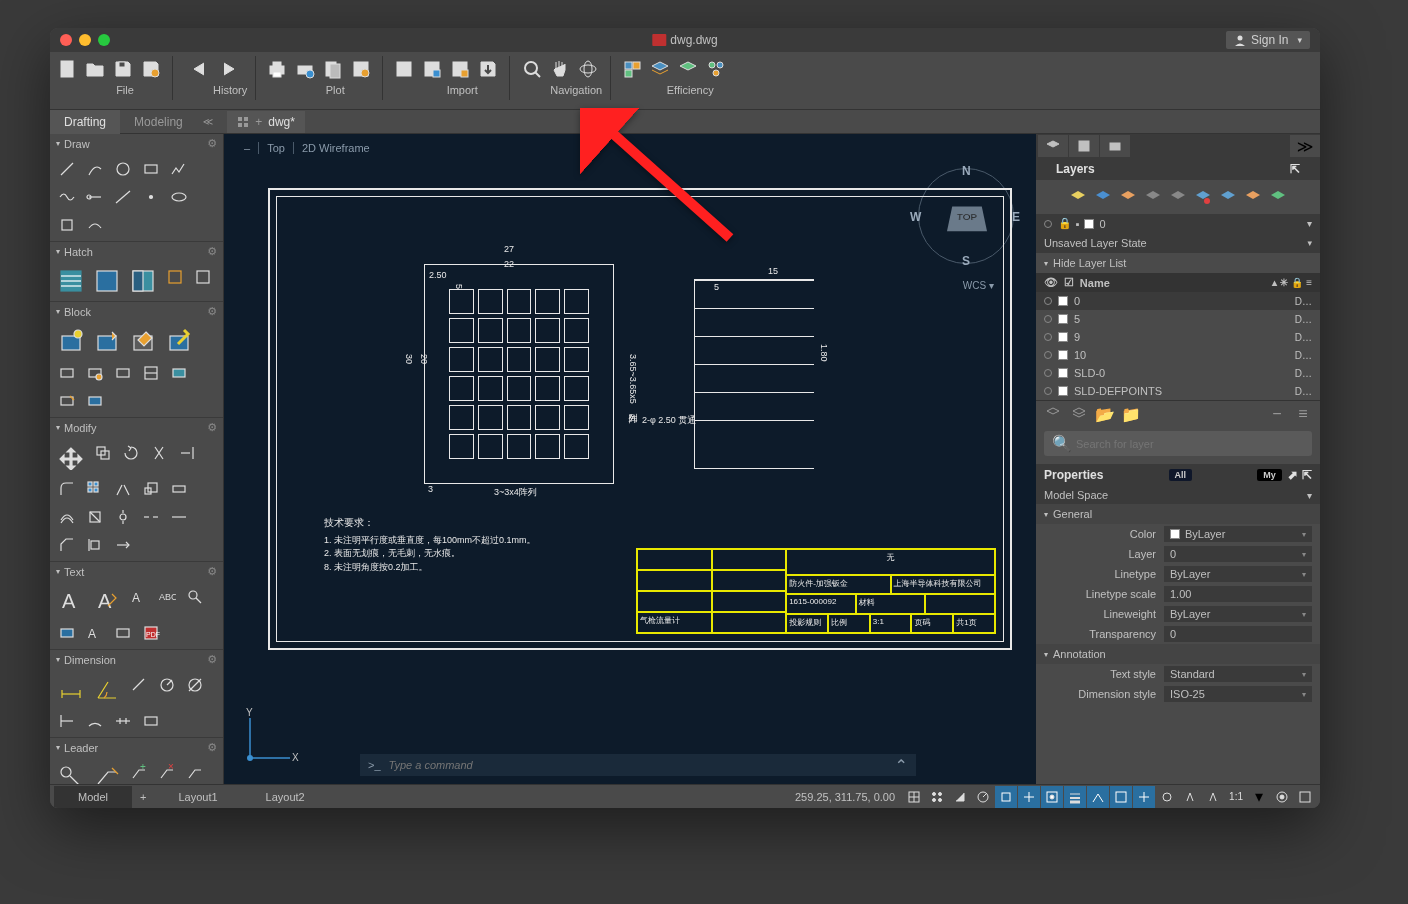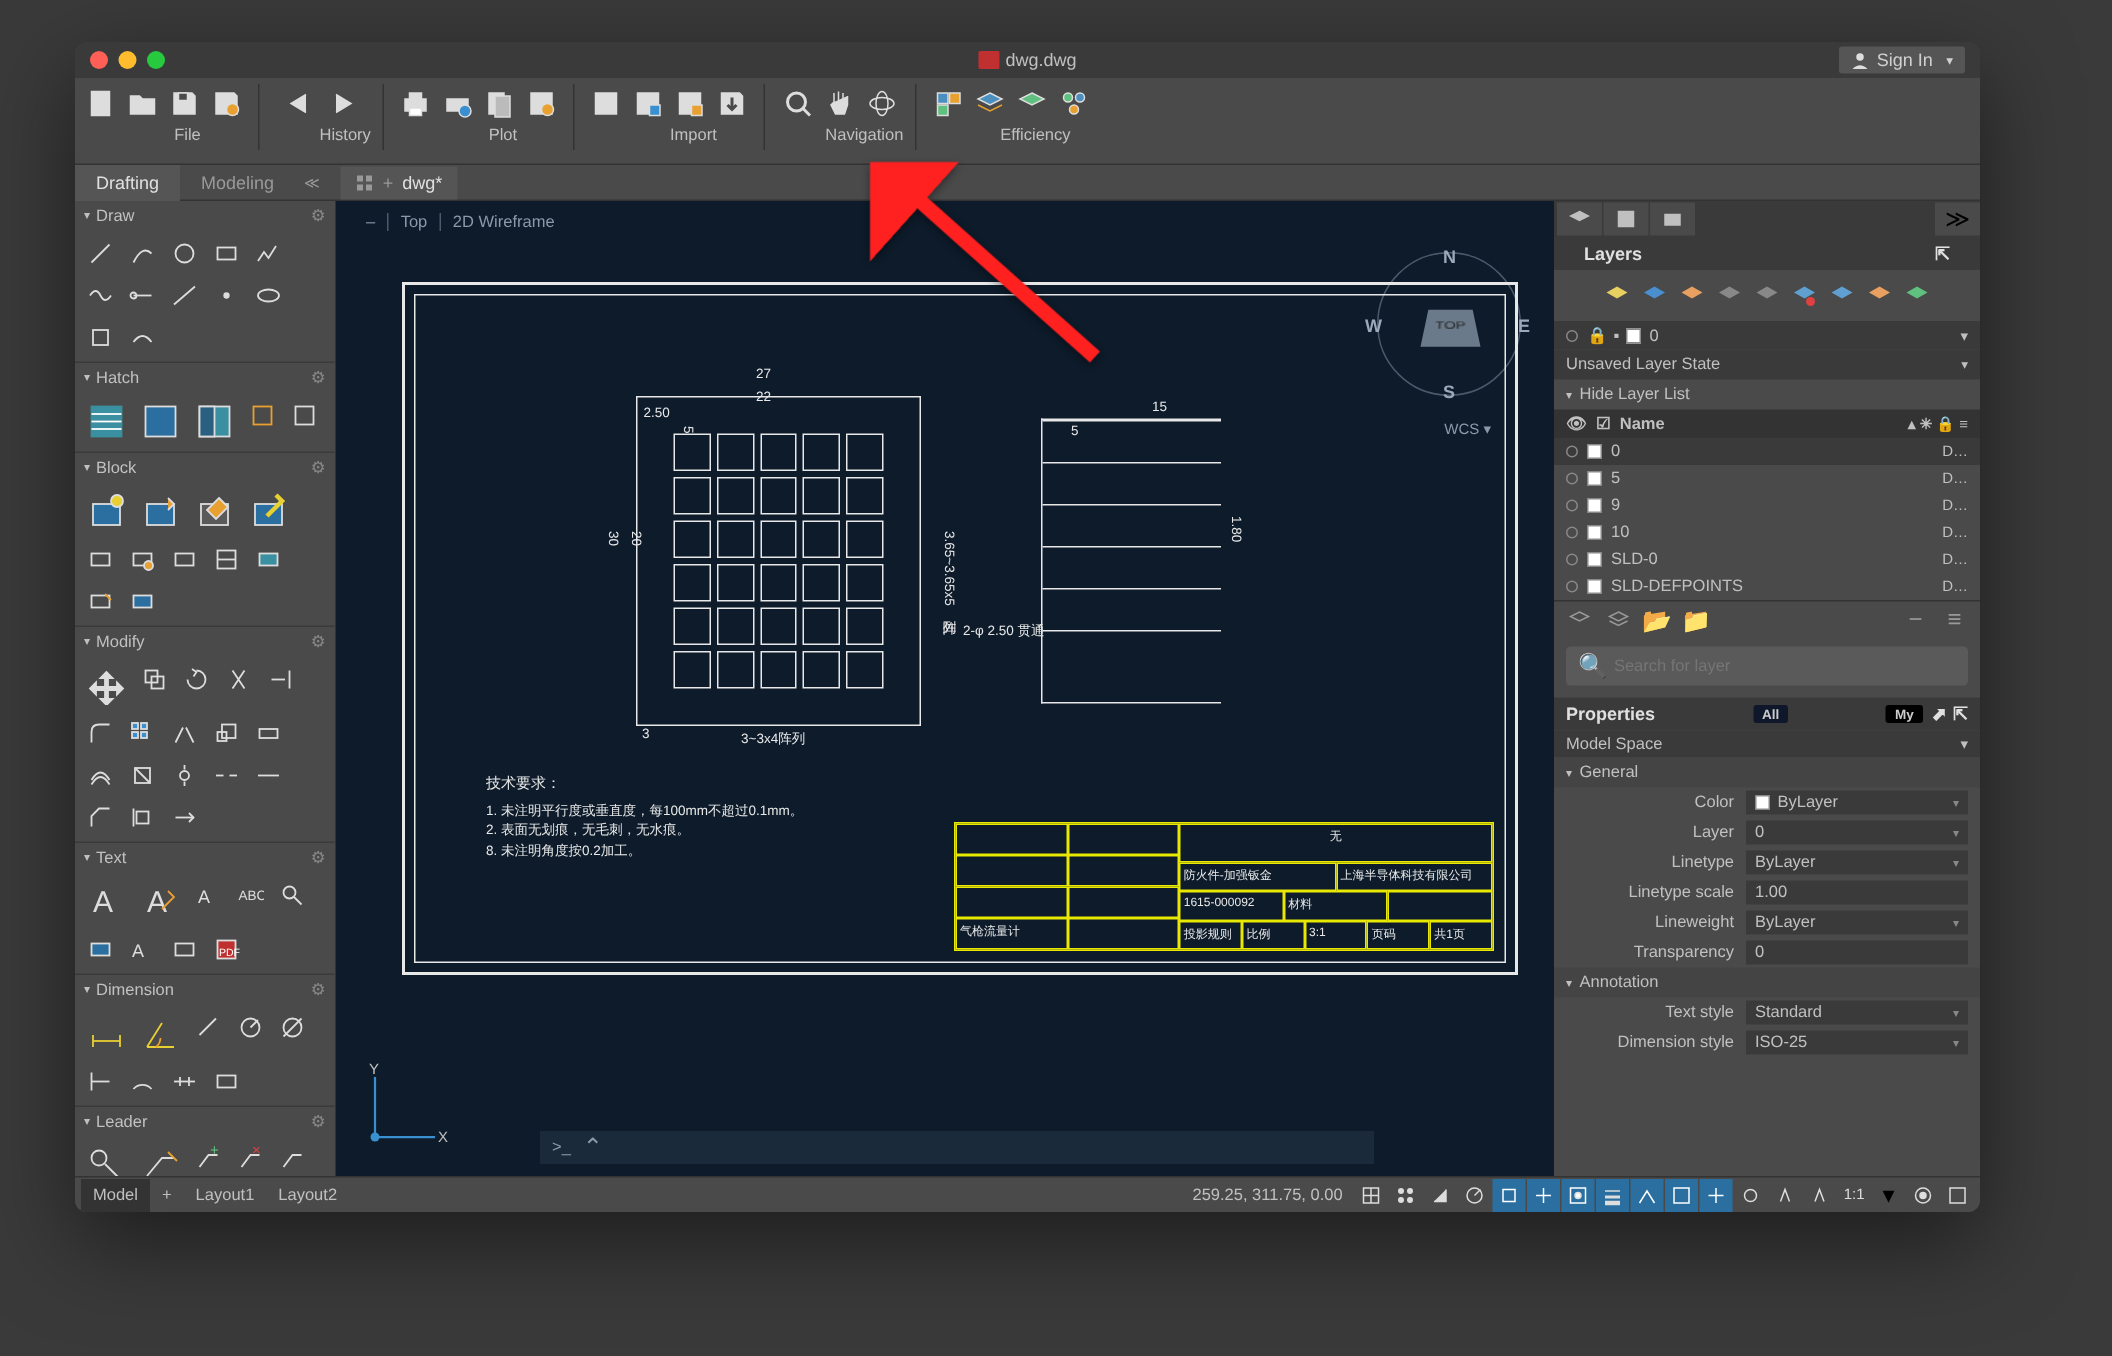--- a/index.html
+++ b/index.html
@@ -98,21 +98,21 @@
 .proprow { display:flex; align-items:center; padding:2px 8px; color:#c0c0c0; font-size:11px; }
 .proprow .lbl{flex:0 0 120px;text-align:right;padding-right:8px}
 .proprow .val{flex:1;background:#3a3a3a;padding:2px 6px;display:flex;align-items:center}
 .proprow .val .sw{width:10px;height:10px;border:1px solid #888;margin-right:5px;background:#fff}
 .proprow .val::after{content:"▾";margin-left:auto;font-size:8px;color:#888}
 .proprow .val.noar::after{content:""}
 .sechd { padding:4px 8px; color:#c0c0c0; font-size:11px; display:flex; align-items:center; background:#444; }
 .sechd::before{content:"▾";font-size:8px;margin-right:5px}
 
 .status { height:24px; background:#4a4a4a; border-top:1px solid #333; display:flex; align-items:center; padding:0 4px; }
-.stab { padding:0 8px; height:22px; line-height:22px; font-size:11px; color:#c0c0c0; cursor:pointer; }
+.stab { padding:0 24px; height:22px; line-height:22px; font-size:11px; color:#c0c0c0; cursor:pointer; }
 .stab.active{background:#333}
 .stab.plus{padding:0 8px}
 .stspacer{flex:1}
 .coord { color:#c0c0c0; font-size:11px; margin-right:8px; }
 .sicons { display:flex; gap:1px; }
 .sicon { width:22px; height:22px; display:flex; align-items:center; justify-content:center; cursor:pointer; }
 .sicon.on{background:#2a6fa0}
 .sicon svg{width:14px;height:14px;fill:#ddd;stroke:#ddd}
 
 .arrow { position:absolute; left:530px; top:80px; pointer-events:none; z-index:1000; }
@@ -894,20 +894,21 @@
       <svg class="ucs" viewBox="0 0 70 70">
         <line x1="18" y1="52" x2="18" y2="12"></line>
           <text x="14" y="10">Y</text>
         <line x1="18" y1="52" x2="58" y2="52"></line>
           <text x="60" y="55">X</text>
         <circle cx="18" cy="52" r="3" fill="#3a8fd0"></circle>
       </svg>
 
       <div class="cmdwrap">
         <span class="cmdprompt">&gt;_</span>
+        <input class="cmdin" placeholder="Type a command" style="">
         <span style="color:#8a9aaa;cursor:pointer">⌃</span>
       </div>
     </div>
 
     <div class="right">
       <div class="rtabs">
         <div class="rtab">
             <svg>
               <path d="M7 2l6 3-6 3-6-3z" fill="#c0c0c0"></path>
             </svg>

